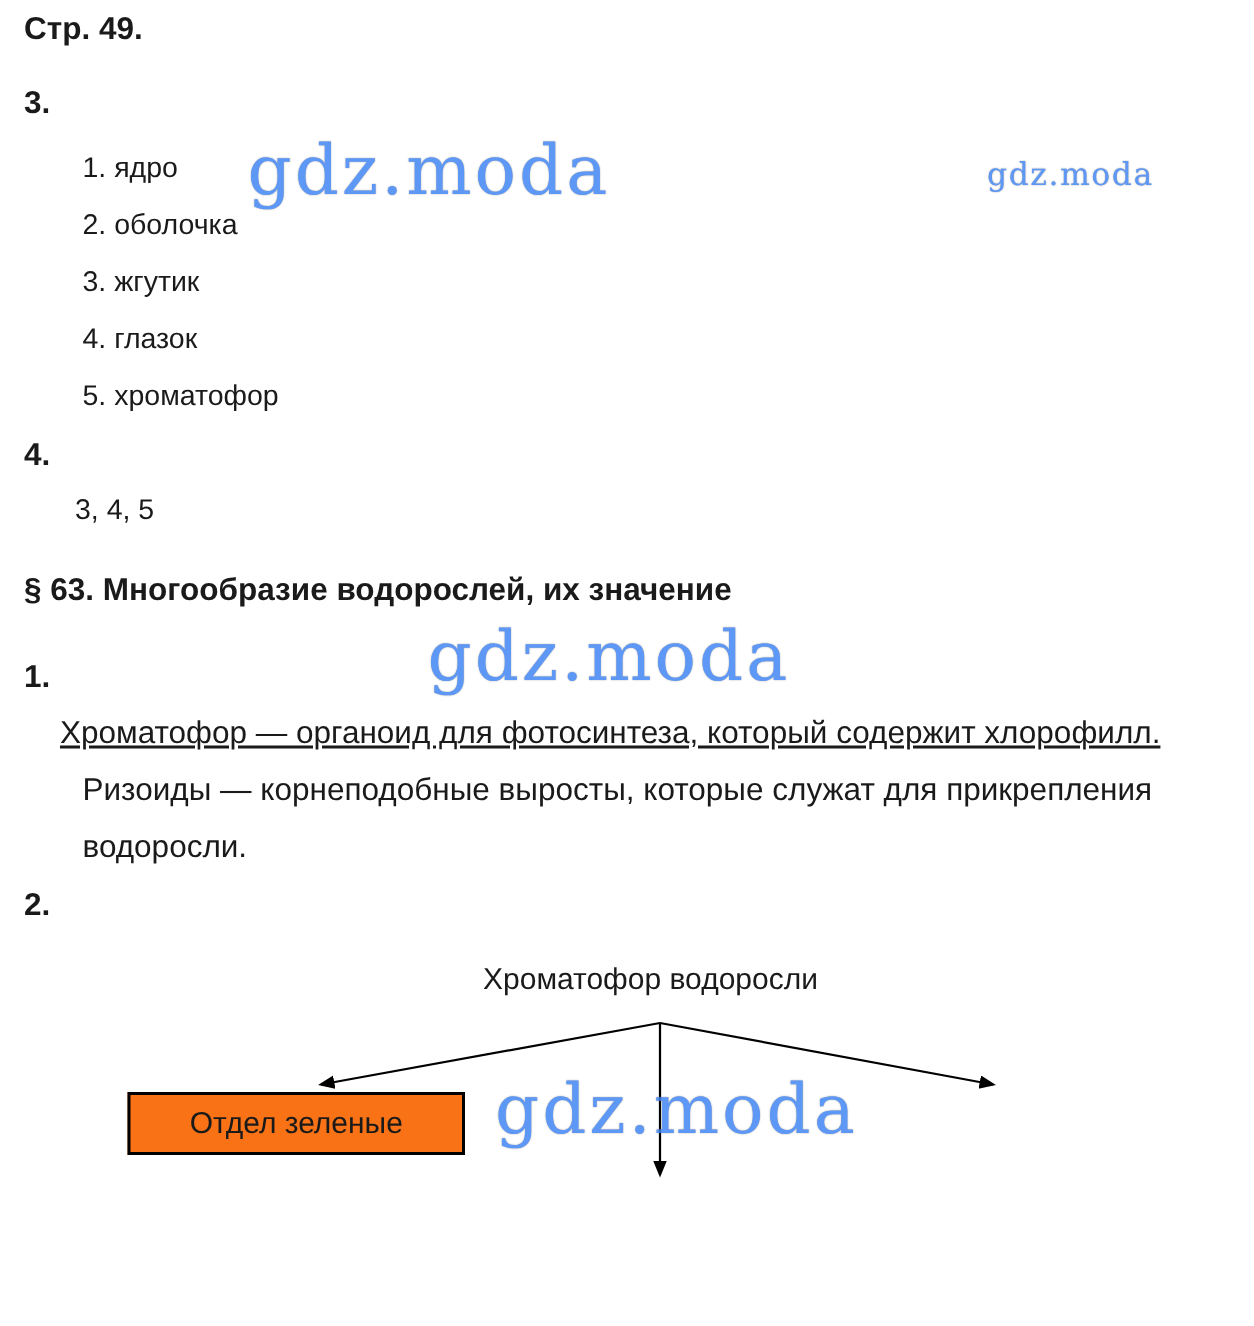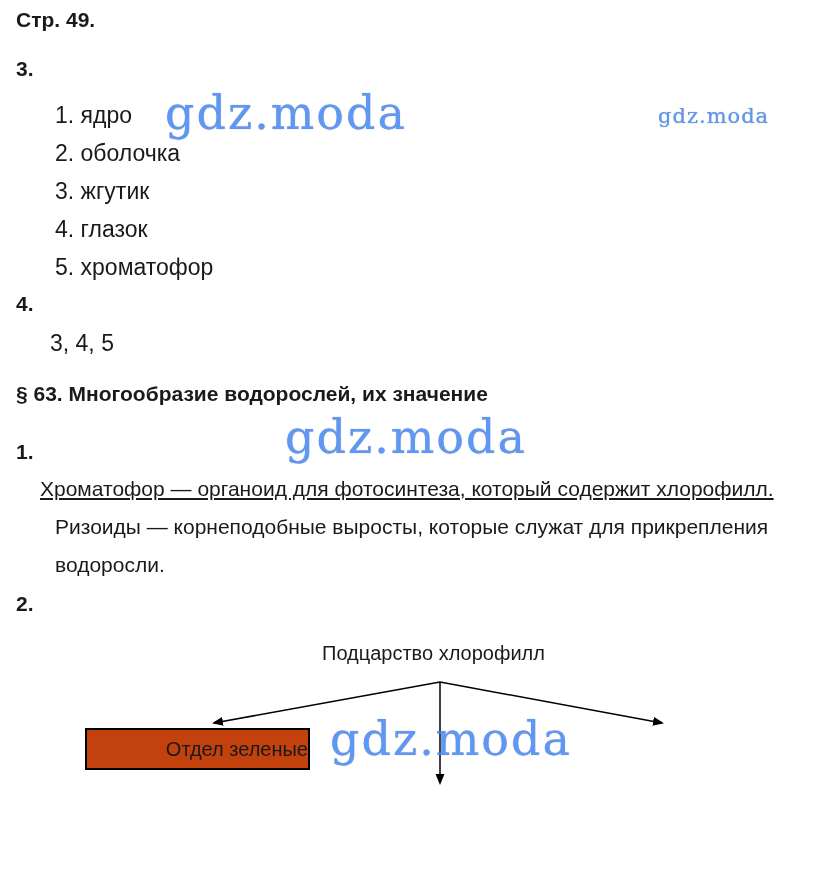--- a/index.html
+++ b/index.html
@@ -6,38 +6,38 @@
   .page{
     position:relative;
     width:836px;height:884px;
     background:#ffffff;
     font-family:"Liberation Sans", sans-serif;
     color:#1a1a1a;
     overflow:hidden;
   }
   .abs{position:absolute;}
   .label{font-size:21px;font-weight:bold;}
-  .list-item{font-size:23px;}
+  .list-item{font-size:19px;}
   .para-line{font-size:21px;line-height:38px;white-space:nowrap;}
   .watermark{
     font-family:"DejaVu Serif", serif;
     color:#3b82f6;
     opacity:.82;
     letter-spacing:2px;
     pointer-events:none;
     white-space:nowrap;
     text-shadow:0 0 1px #777;
   }
   .wm-big{font-size:46px;}
   .wm-small{font-size:21px;letter-spacing:1px;}
   .dg-box{
     position:absolute;
     border:2px solid #000;
-    background:#c2410c;
-    display:flex;align-items:center;justify-content:flex-end;
+    background:#f97316;
+    display:flex;align-items:center;justify-content:center;
     font-size:20px;
     box-sizing:border-box;
   }
   .dg-root{
     position:absolute;
     font-size:20px;
     white-space:nowrap;
   }
 </style>
 </head>
@@ -65,21 +65,21 @@
 
   <div class="abs watermark wm-big" style="left:285px;top:410px;">gdz.moda</div>
 
   <div class="abs label" style="left:16px;top:440px;">1.</div>
   <div class="abs para-line" style="left:40px;top:470px;text-decoration:underline;">Хроматофор — органоид для фотосинтеза, который содержит хлорофилл.</div>
   <div class="abs para-line" style="left:55px;top:508px;">Ризоиды — корнеподобные выросты, которые служат для прикрепления</div>
   <div class="abs para-line" style="left:55px;top:546px;">водоросли.</div>
 
   <div class="abs label" style="left:16px;top:592px;">2.</div>
 
-  <div class="dg-root" style="left:322px;top:642px;">Подцарство хлорофилл</div>
+  <div class="dg-root" style="left:322px;top:642px;">Хроматофор водоросли</div>
 
   <svg class="abs" style="left:0;top:630px;" width="836" height="254" aria-hidden="true">
     <defs>
       <marker id="arr" markerWidth="12" markerHeight="10" refX="9" refY="4.5" orient="auto" markerUnits="userSpaceOnUse">
         <polygon points="0,0 11,4.5 0,9" fill="#000"></polygon>
       </marker>
     </defs>
     <line x1="440" y1="52" x2="214" y2="93" stroke="#000" stroke-width="1.5" marker-end="url(#arr)"></line>
     <line x1="440" y1="52" x2="440" y2="153" stroke="#000" stroke-width="1.5" marker-end="url(#arr)"></line>
     <line x1="440" y1="52" x2="662" y2="93" stroke="#000" stroke-width="1.5" marker-end="url(#arr)"></line>

